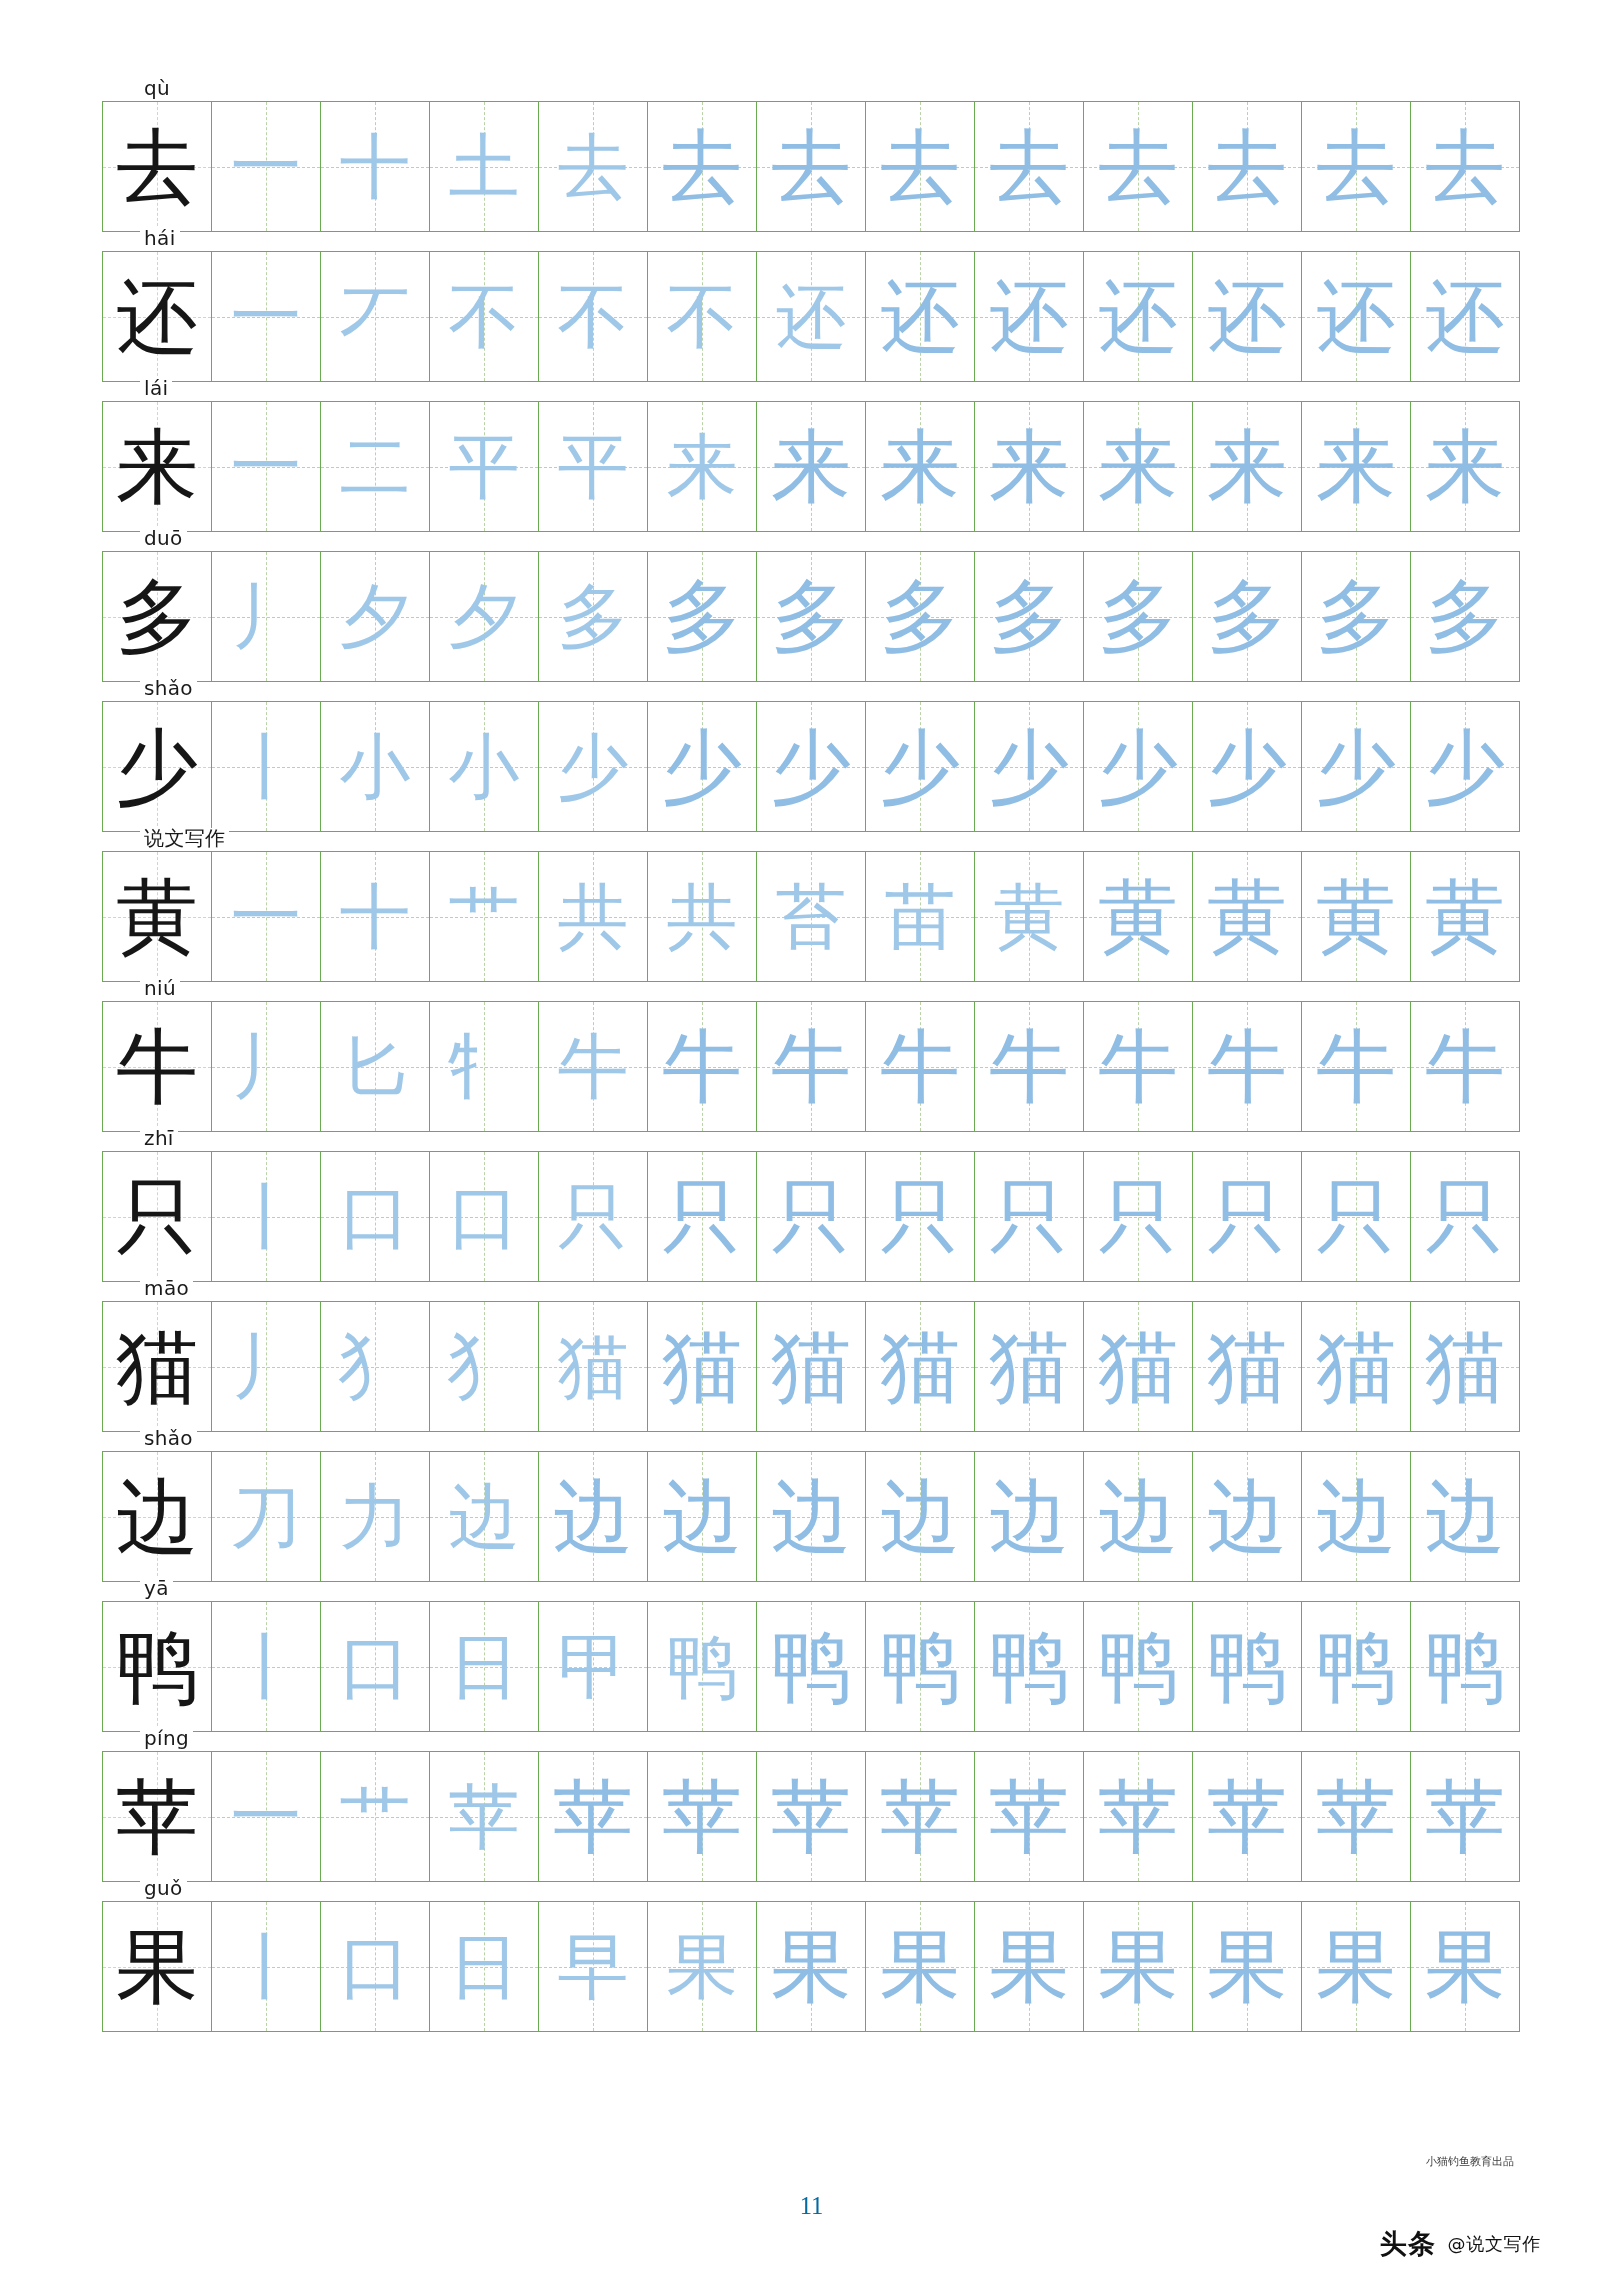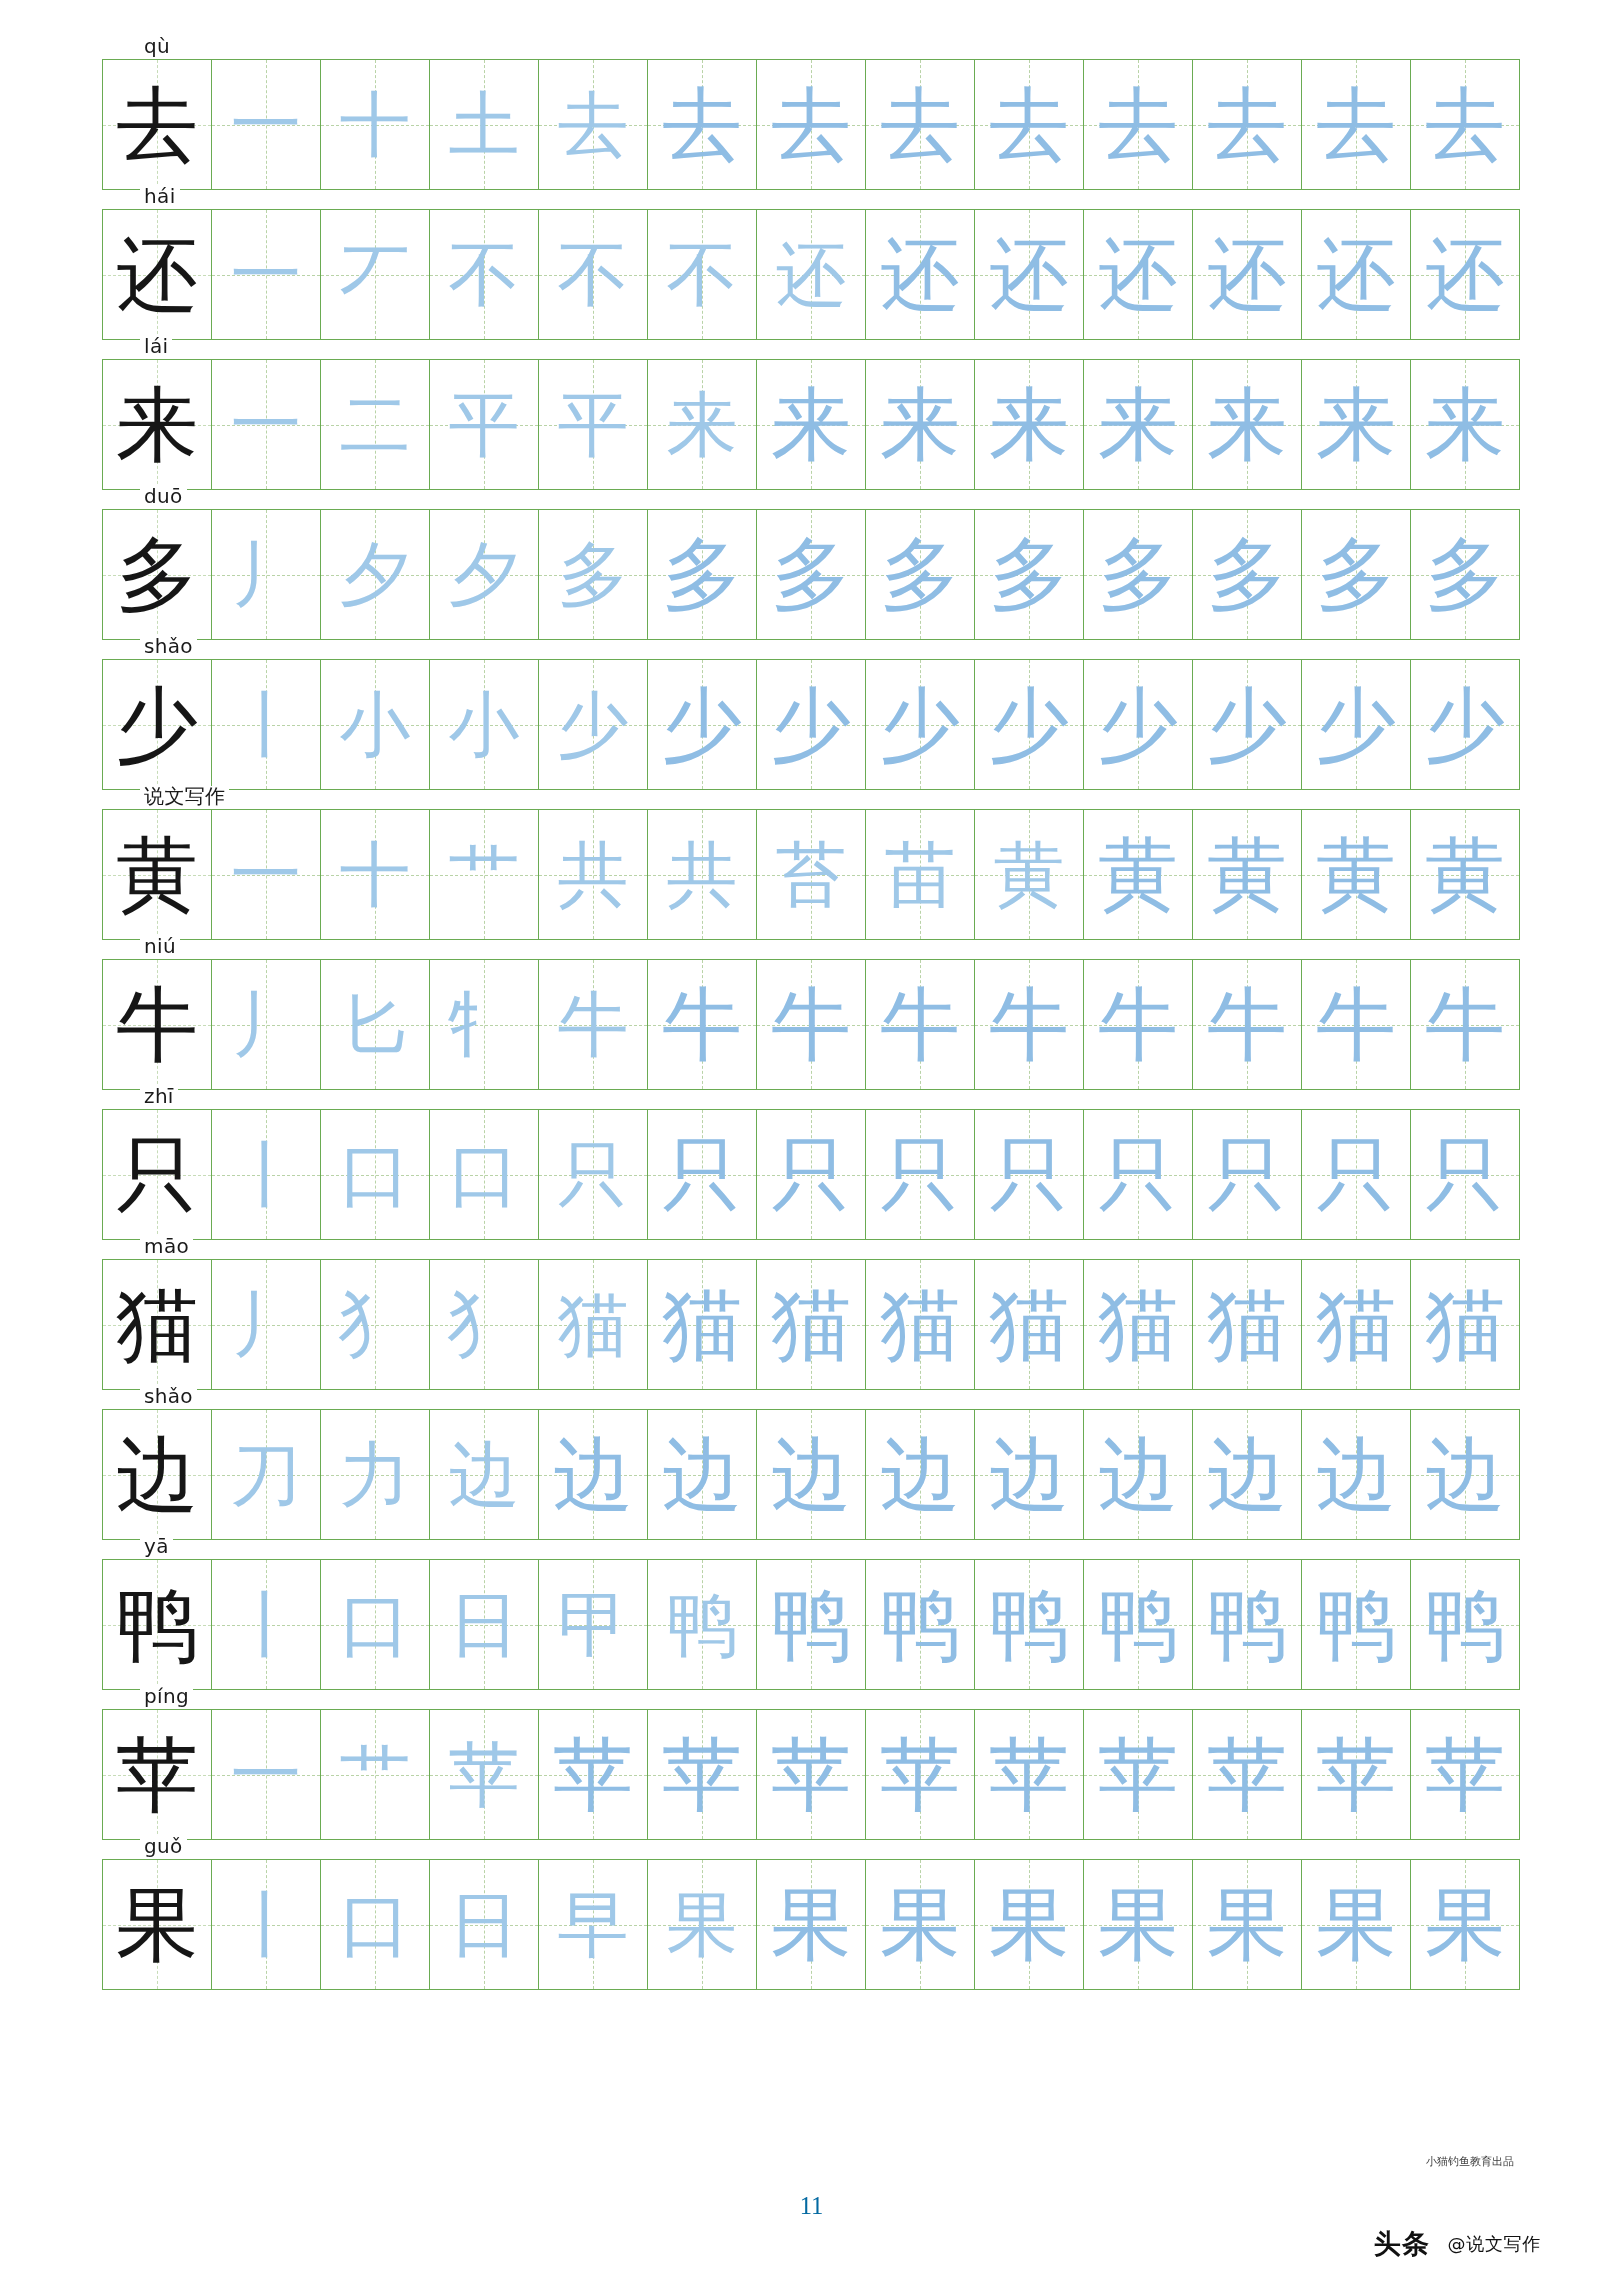--- a/index.html
+++ b/index.html
@@ -12,21 +12,21 @@
     height: 2295px;
     font-family: "Liberation Serif", serif;
     position: relative;
     overflow: hidden;
   }
   .page {
     position: relative;
     width: 1623px;
     height: 2295px;
     box-sizing: border-box;
-    padding: 59px 102px 0 102px;
+    padding: 101px 102px 0 102px;
   }
   .rows {
     display: flex;
     flex-direction: column;
     gap: 19px;
   }
   .char-row {
     position: relative;
     height: 131px;
   }
@@ -121,21 +121,21 @@
     font-family: "Liberation Serif", serif;
     font-size: 24.5px;
     color: #0369a1;
   }
   .watermark {
     position: absolute;
     right: 82px;
     bottom: 33px;
     display: flex;
     align-items: center;
-    gap: 17px;
+    gap: 11px;
   }
   .wm-logo {
     font-family: "DejaVu Sans", sans-serif;
     font-size: 27px;
     font-weight: bold;
     color: #111;
     letter-spacing: 1.4px;
   }
   .wm-text {
     font-family: "DejaVu Sans", sans-serif;

